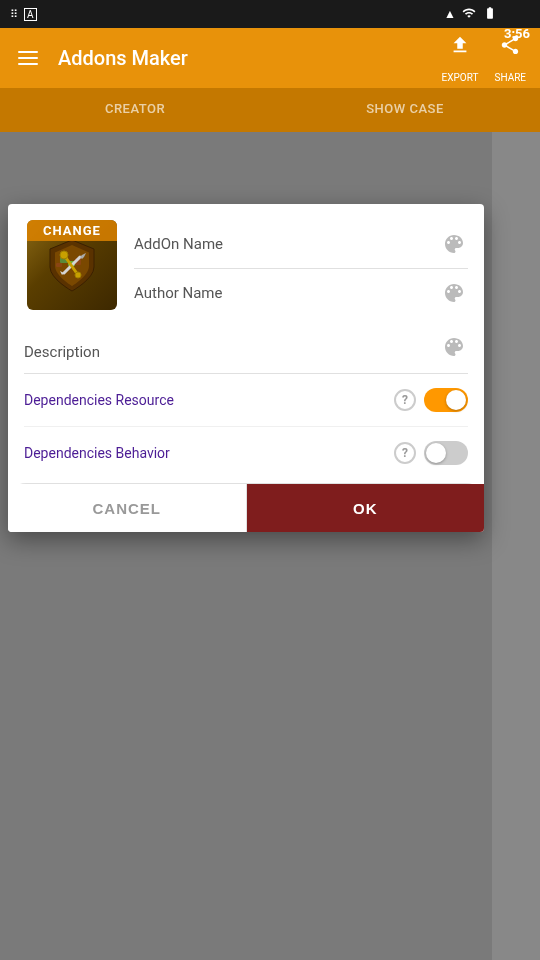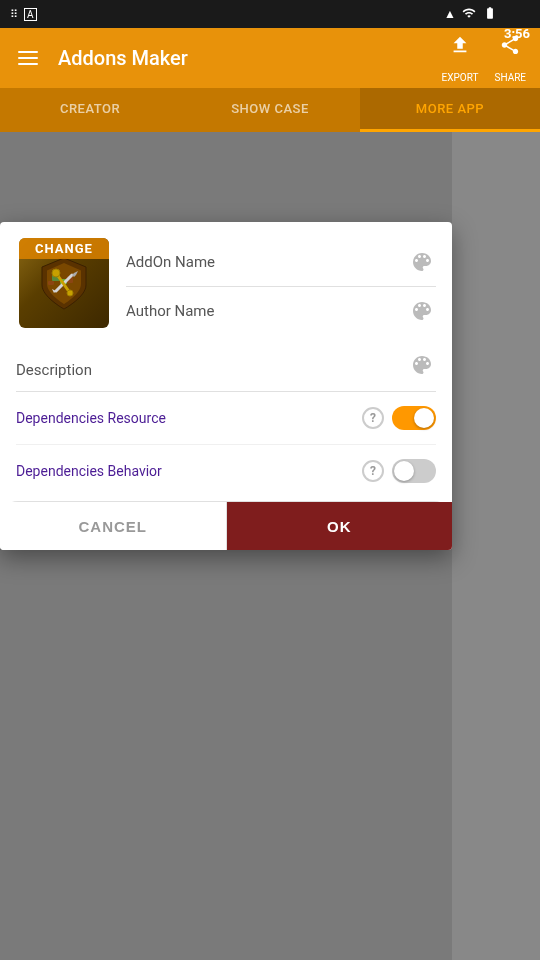--- a/index.html
+++ b/index.html
@@ -95,27 +95,27 @@
       border-bottom: 3px solid transparent;
     }
     .tab-item.active {
       color: #FFA500;
       border-bottom: 3px solid #FFA500;
       background: rgba(0,0,0,0.12);
     }
 
     
     .bg-overlay {
-      width: 452px;
+      width: 492px;
       height: 828px;
       background: rgba(120,120,120,0.85);
       display: flex;
       align-items: flex-start;
       justify-content: center;
-      padding-top: 90px;
+      padding-top: 72px;
     }
 
     
     .dialog {
       width: 476px;
       background: white;
       border-radius: 4px;
       overflow: hidden;
       elevation: 8;
       box-shadow: 0 8px 24px rgba(0,0,0,0.4);
@@ -387,23 +387,20 @@
     <span>SHARE</span>
   </div>
 </div>
 
 <div class="tab-bar">
   <div class="tab-item">
     <span>CREATOR</span>
   </div>
   <div class="tab-item">
     <span>SHOW CASE</span>
-  </div>
-  <div class="tab-item active">
-    <span>MORE APP</span>
   </div>
 </div>
 
 <div class="bg-overlay">
   <div class="dialog">
 
     <div class="dialog-top">
 
       <div class="icon-area">
         <div class="addon-icon-wrapper">

